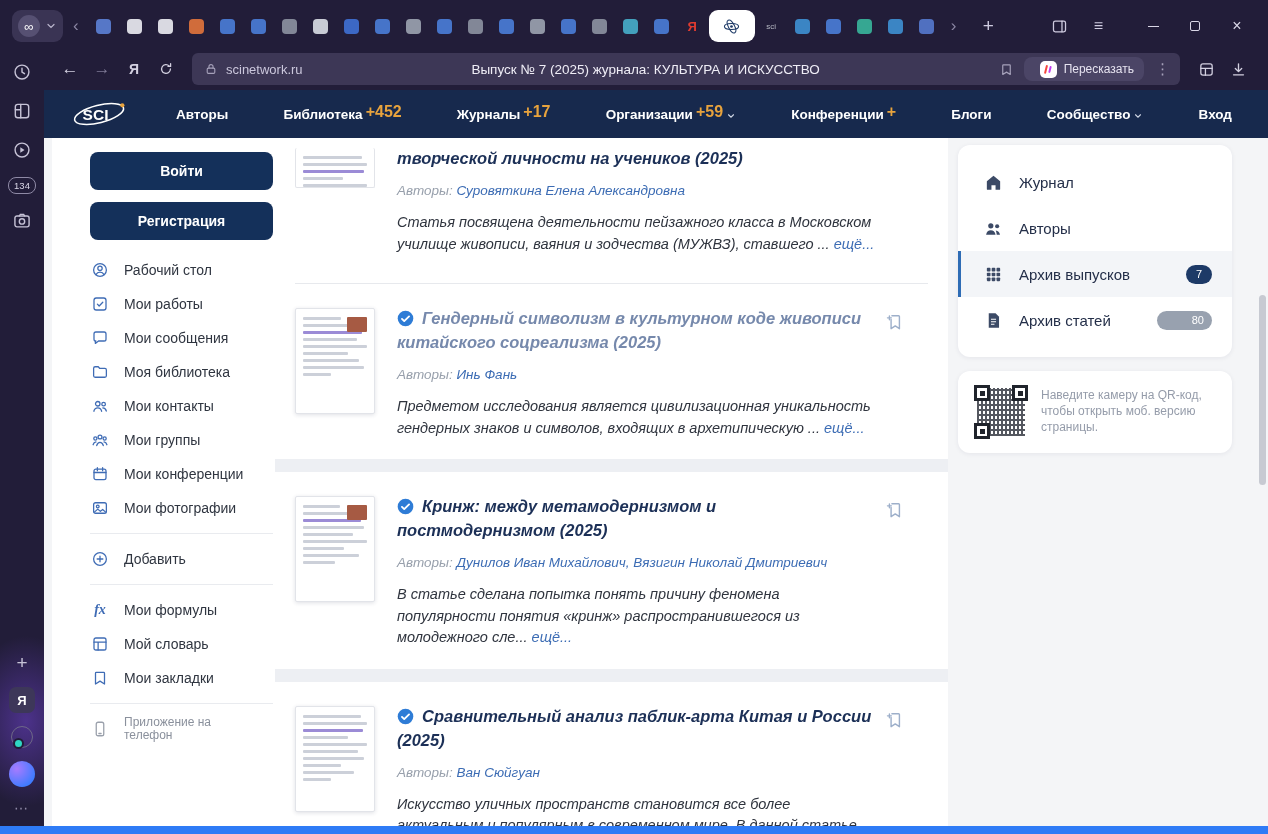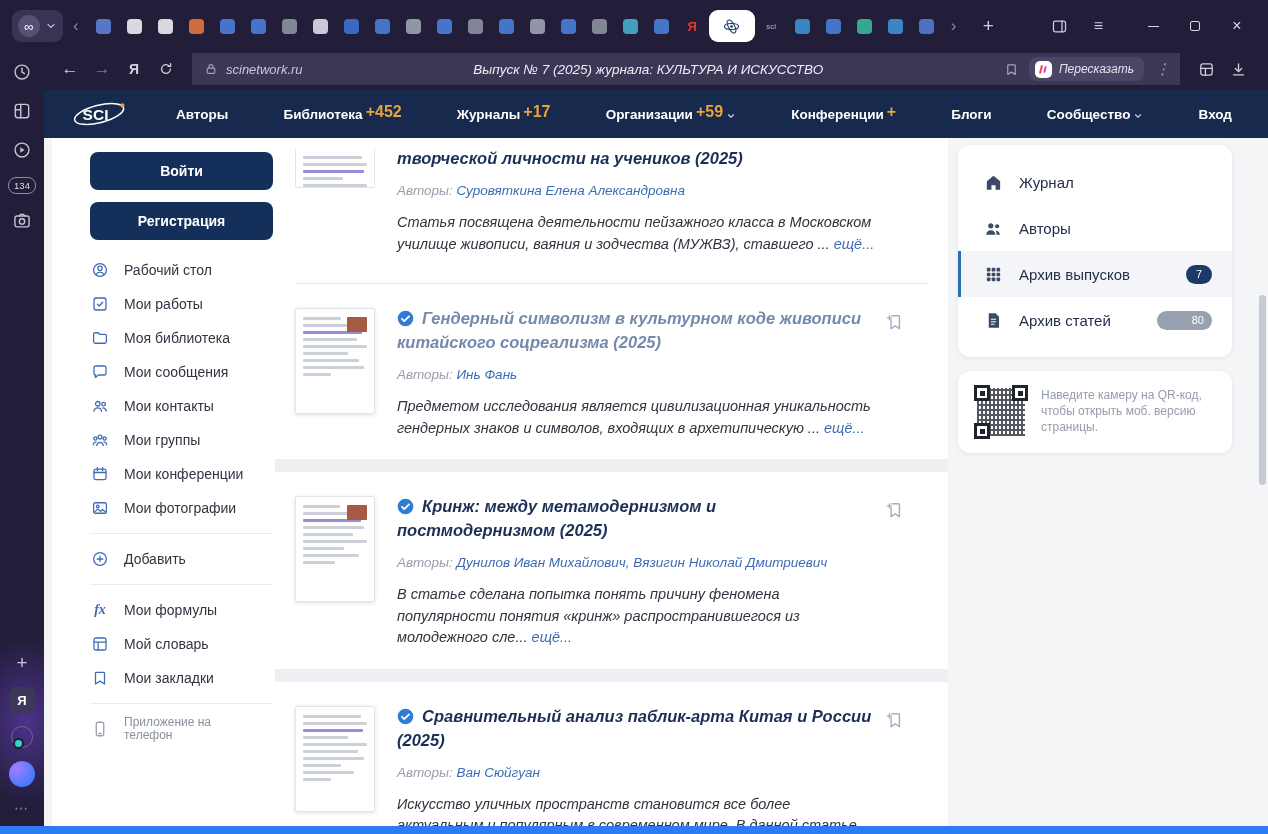--- a/index.html
+++ b/index.html
@@ -25,26 +25,26 @@
 .winctl{display:flex;align-items:center;margin-left:14px;}
 .winctl>div{width:42px;height:34px;display:flex;align-items:center;justify-content:center;color:#d9d6e6;font-size:16px;cursor:pointer;}
 .ic-min{display:block;width:11px;border-bottom:1.6px solid #d9d6e6;}
 .ic-max{display:block;width:10px;height:10px;border:1.4px solid #d9d6e6;border-radius:2px;}
 
 
 .toolbar{position:absolute;top:48px;left:44px;right:0;height:42px;display:flex;align-items:center;padding:0 14px 0 10px;}
 .tb-ic{width:32px;height:30px;display:flex;align-items:center;justify-content:center;color:#d3d0e0;font-size:17px;cursor:pointer;flex:none;}
 .tb-ic.dim{color:#7f7a96;}
 .tb-ya{font-weight:bold;font-size:14px;}
-.addressbar{flex:1;height:32px;background:#3d3756;border-radius:0;display:flex;align-items:center;padding:0 10px 0 12px;margin:8px 10px;cursor:text;font-style:italic;}
+.addressbar{flex:1;height:32px;background:#3d3756;border-radius:6px;display:flex;align-items:center;padding:0 10px 0 12px;margin:8px 10px;cursor:text;}
 .ab-lock{color:#a6a1ba;display:flex;margin-right:8px;}
 .ab-domain{font-size:13px;color:#cbc7dc;white-space:nowrap;}
 .ab-title{flex:1;text-align:center;font-size:13.5px;color:#efedf6;white-space:nowrap;overflow:hidden;}
 .ab-flag{color:#a6a1ba;display:flex;margin:0 10px;cursor:pointer;}
-.chip{display:flex;align-items:center;gap:7px;background:#4b4566;border-radius:8px;height:24px;padding:0 10px 0 6px;cursor:pointer;}
+.chip{display:flex;align-items:center;gap:7px;background:#4b4566;border-radius:8px;height:24px;padding:0 10px 0 16px;cursor:pointer;}
 .chip-ic{width:17px;height:17px;background:#fff;border-radius:5px;display:flex;align-items:center;justify-content:center;gap:2px;}
 .chip-ic i{display:block;width:2.4px;height:9px;background:#f5463d;border-radius:2px;transform:rotate(14deg);}
 .chip-ic i:last-child{background:#c13df0;height:7px;}
 .chip span{font-size:12px;color:#e6e3f0;}
 .ab-dots{color:#a6a1ba;font-size:15px;margin-left:11px;cursor:pointer;}
 
 
 .lstrip{position:absolute;top:48px;left:0;width:44px;bottom:8px;display:flex;flex-direction:column;align-items:center;padding:12px 0 10px;gap:15px;color:#c6c2d6;}
 .glow{position:absolute;bottom:20px;left:-34px;width:120px;height:170px;background:radial-gradient(closest-side,rgba(118,70,220,.5),transparent);pointer-events:none;}
 .ls-ic{width:24px;height:24px;display:flex;align-items:center;justify-content:center;position:relative;z-index:1;cursor:pointer;}
@@ -396,32 +396,32 @@
                 <svg viewBox="0 0 24 24" width="18" height="18" fill="none" stroke="currentColor" stroke-width="1.7" stroke-linecap="round" stroke-linejoin="round">
                   <rect x="4" y="4" width="16" height="16" rx="3"></rect>
                   <path d="M8.5 12.2l2.4 2.4 4.8-5"></path>
                 </svg>
               </span>
               <span class="mi-lb">Мои работы</span>
             </div>
             <div class="mi">
               <span class="mi-ic">
                 <svg viewBox="0 0 24 24" width="18" height="18" fill="none" stroke="currentColor" stroke-width="1.7" stroke-linecap="round" stroke-linejoin="round">
+                  <path d="M4 6.5A2.5 2.5 0 0 1 6.5 4h11A2.5 2.5 0 0 1 20 6.5v7a2.5 2.5 0 0 1-2.5 2.5H10l-4.2 3.2V16H6.5A2.5 2.5 0 0 1 4 13.5z"></path>
+                </svg>
+              </span>
+              <span class="mi-lb">Мои сообщения</span>
+            </div>
+            <div class="mi">
+              <span class="mi-ic">
+                <svg viewBox="0 0 24 24" width="18" height="18" fill="none" stroke="currentColor" stroke-width="1.7" stroke-linecap="round" stroke-linejoin="round">
                   <path d="M3.5 7a2 2 0 0 1 2-2h4.2l2 2.3h6.8a2 2 0 0 1 2 2V17a2 2 0 0 1-2 2H5.5a2 2 0 0 1-2-2z"></path>
                 </svg>
               </span>
               <span class="mi-lb">Моя библиотека</span>
-            </div>
-            <div class="mi">
-              <span class="mi-ic">
-                <svg viewBox="0 0 24 24" width="18" height="18" fill="none" stroke="currentColor" stroke-width="1.7" stroke-linecap="round" stroke-linejoin="round">
-                  <path d="M4 6.5A2.5 2.5 0 0 1 6.5 4h11A2.5 2.5 0 0 1 20 6.5v7a2.5 2.5 0 0 1-2.5 2.5H10l-4.2 3.2V16H6.5A2.5 2.5 0 0 1 4 13.5z"></path>
-                </svg>
-              </span>
-              <span class="mi-lb">Мои сообщения</span>
             </div>
             <div class="mi">
               <span class="mi-ic">
                 <svg viewBox="0 0 24 24" width="18" height="18" fill="none" stroke="currentColor" stroke-width="1.7" stroke-linecap="round" stroke-linejoin="round">
                   <circle cx="9" cy="9" r="3"></circle>
                   <path d="M3.8 19c.7-3 2.8-4.5 5.2-4.5s4.5 1.5 5.2 4.5"></path>
                   <circle cx="16.8" cy="9.5" r="2.4"></circle>
                   <path d="M15.8 14.6c2.2.1 3.9 1.5 4.6 4.1"></path>
                 </svg>
               </span>

